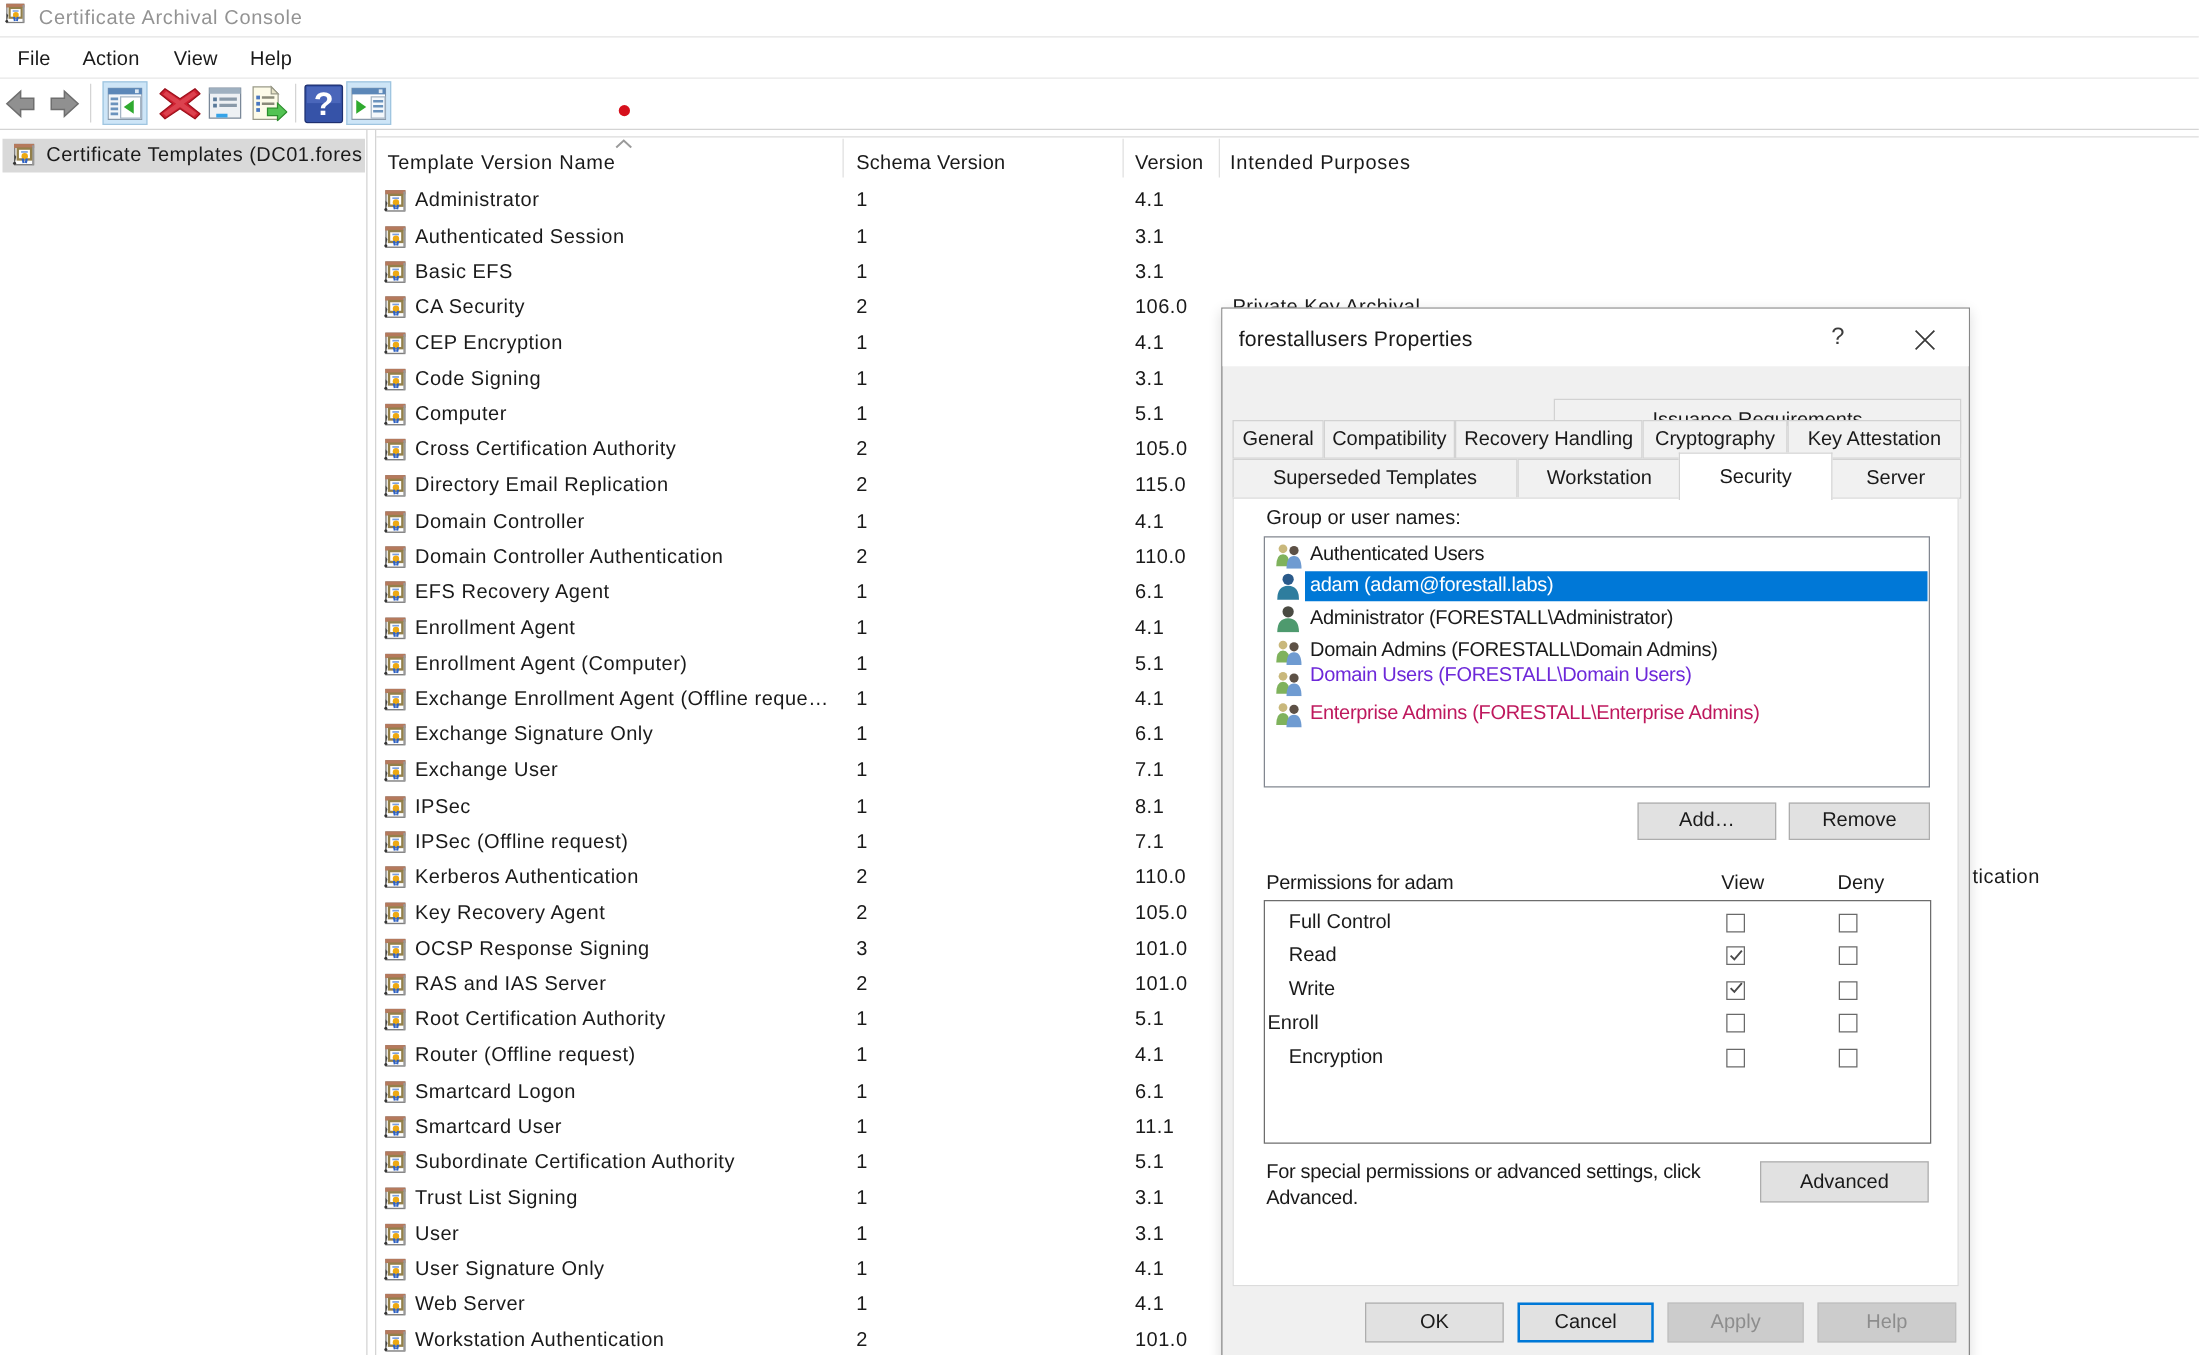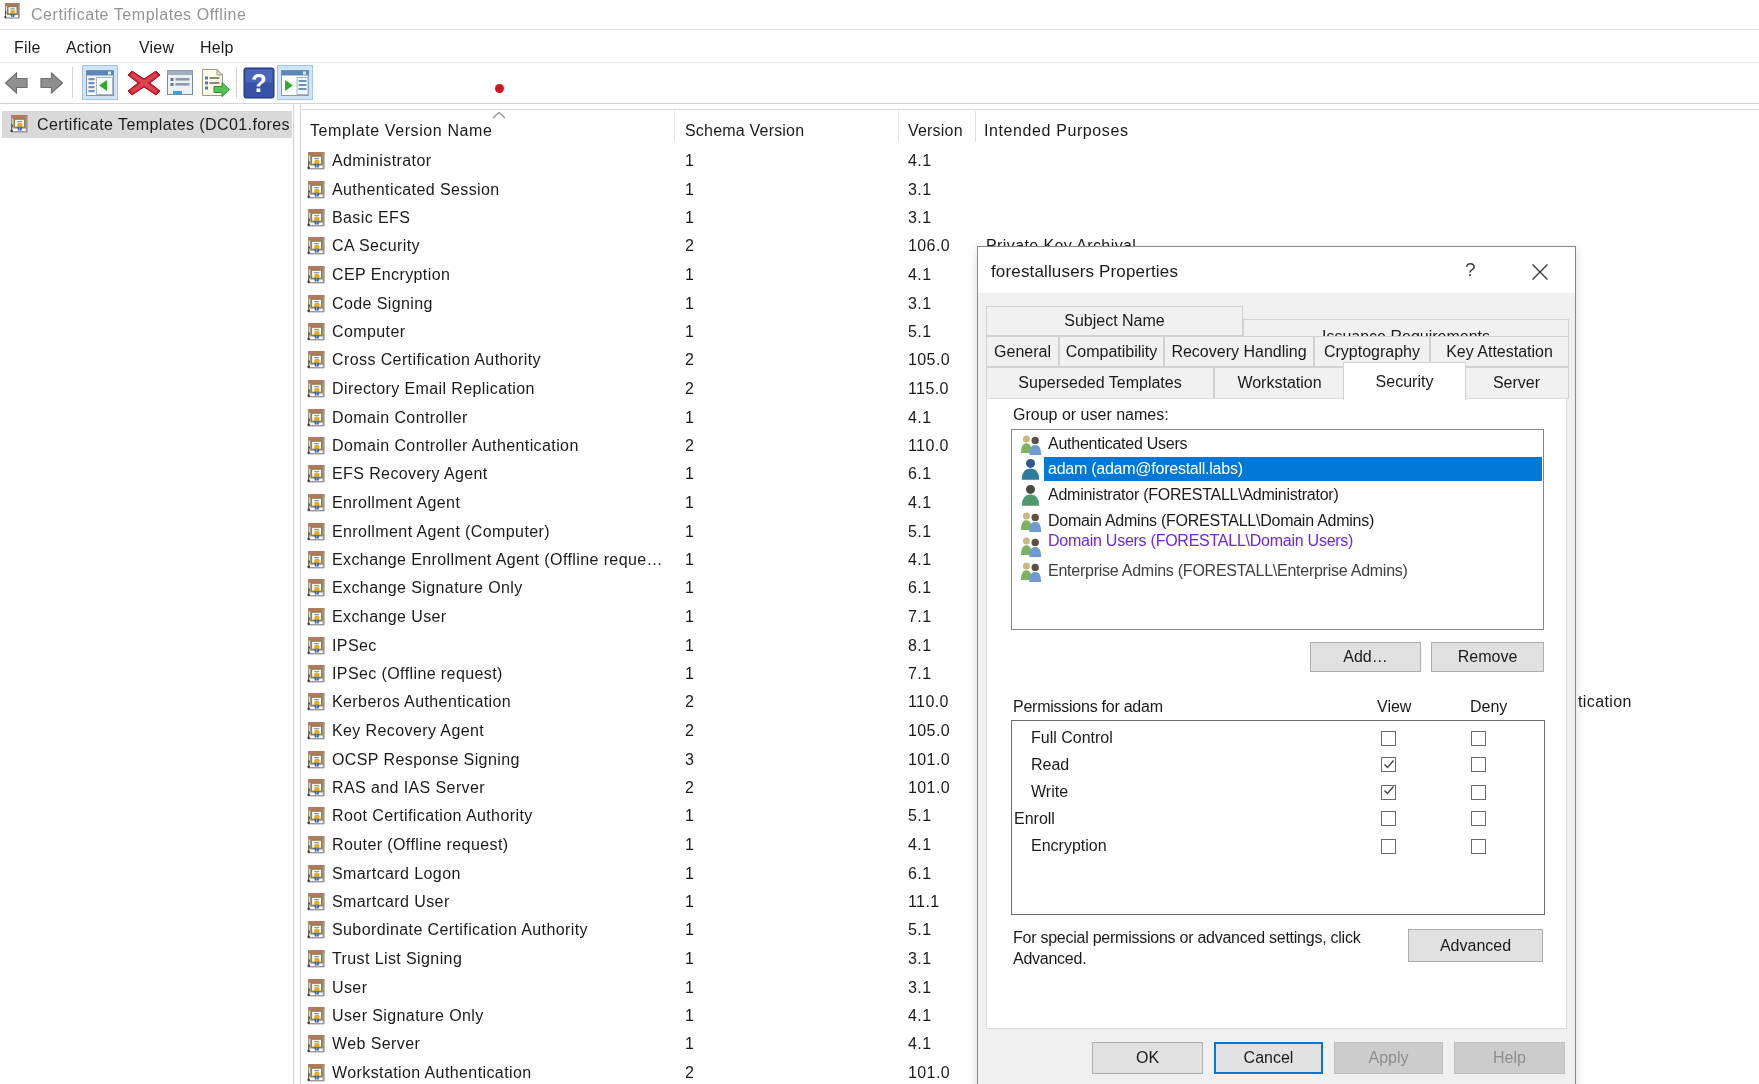--- a/index.html
+++ b/index.html
@@ -20,21 +20,21 @@
 <rect x="2" y="1" width="14.5" height="3" fill="#b5795c"></rect>
 <rect x="15" y="2" width="1.5" height="14" fill="#999"></rect>
 <rect x="4.7" y="4.4" width="9.6" height="7.8" fill="#fff" stroke="#93804a" stroke-width="1.7"></rect>
 <rect x="7.1" y="6.2" width="4.8" height="1.2" fill="#7a9fe0"></rect>
 <path d="M7.5 12.6 L8.6 9.6 L10.7 9.6 L11.7 12.6 Z" fill="#3c72d6"></path>
 <circle cx="9.7" cy="9.9" r="2.3" fill="#eda913"></circle>
 <path d="M8.2 11.5 L8.9 14.8 M11.2 11.5 L10.5 14.8" stroke="#2f62c4" stroke-width="1.6"></path>
 <path d="M2.2 8.5 L3.6 10.2 L2.2 14.8 Z" fill="#444"></path>
 <circle cx="2.4" cy="15" r="1.1" fill="#333"></circle>
 </svg>
-<div class="t" style="left:31px;top:5px;font-size:16px;letter-spacing:0.55px;color:#939393">Certificate Templates Offline</div>
+<div class="t" style="left:31px;top:5px;font-size:16px;letter-spacing:0.55px;color:#939393">Certificate Archival Console</div>
 <div class="hline" style="left:0;top:29px;width:1759px;background:#e3e3e3"></div>
 <div class="t" style="left:14px;top:38px;letter-spacing:0.2px">File</div>
 <div class="t" style="left:66px;top:38px;letter-spacing:0.2px">Action</div>
 <div class="t" style="left:139px;top:38px;letter-spacing:0.2px">View</div>
 <div class="t" style="left:200px;top:38px;letter-spacing:0.2px">Help</div>
 <div class="hline" style="left:0;top:62px;width:1759px;background:#e8e8e8"></div>
 <svg class="a" style="left:4px;top:71px" width="60" height="25" viewBox="0 0 60 25">
 <path d="M12.5 2 L12.5 7.5 L23 7.5 L23 16.5 L12.5 16.5 L12.5 22 L1.5 12 Z" fill="#909090" stroke="#6e6e6e" stroke-width="1.2"></path>
 <path d="M47.5 2 L47.5 7.5 L37 7.5 L37 16.5 L47.5 16.5 L47.5 22 L58.5 12 Z" fill="#909090" stroke="#6e6e6e" stroke-width="1.2"></path>
 </svg>
@@ -618,21 +618,20 @@
 <div class="t" style="left:685px;top:1063px">2</div>
 <div class="t" style="left:908px;top:1063px">101.0</div>
 <div class="a" style="left:977px;top:246px;width:599px;height:845px;background:#f0f0f0;
 border:1px solid #888888;box-shadow:0 3px 10px rgba(0,0,0,0.14);z-index:10">
 <div class="a" style="left:0;top:0;width:597px;height:46px;background:#fff"></div>
 <div class="d" style="left:13px;top:15px;font-size:17px;letter-spacing:0.15px">forestallusers Properties</div>
 <div class="d" style="left:487px;top:13px;font-size:19px;color:#3c3c3c">?</div>
 <svg class="a" style="left:552px;top:15px" width="20" height="20" viewBox="0 0 20 20">
 <path d="M2.5 2.5 L17.5 17.5 M17.5 2.5 L2.5 17.5" stroke="#3a3a3a" stroke-width="1.4"></path>
     </svg>
-<div class="tab" style="left:8px;top:59px;width:257px;height:30px">Subject Name</div>
 <div class="tab" style="left:265px;top:72px;width:326px;height:36px">Issuance Requirements</div>
 <div class="tab" style="left:8px;top:89px;width:73px;height:31px">General</div>
 <div class="tab" style="left:81px;top:89px;width:105px;height:31px">Compatibility</div>
 <div class="tab" style="left:186px;top:89px;width:150px;height:31px">Recovery Handling</div>
 <div class="tab" style="left:336px;top:89px;width:116px;height:31px">Cryptography</div>
 <div class="tab" style="left:452px;top:89px;width:139px;height:31px">Key Attestation</div>
 <div class="tab" style="left:8px;top:120px;width:228px;height:32px">Superseded Templates</div>
 <div class="tab" style="left:236px;top:120px;width:131px;height:32px">Workstation</div>
 <div class="tab" style="left:486px;top:120px;width:105px;height:32px">Server</div>
 <div class="tab" style="left:365px;top:115px;width:123px;height:38px;background:#fff;border-bottom:none;z-index:3">Security</div>
@@ -670,21 +669,21 @@
 <circle cx="15.2" cy="6.4" r="3.7" fill="#5d5146"></circle>
 <path d="M9.2 21 Q9.2 10.8 15.2 10.8 Q21.2 10.8 21.2 21 Z" fill="#6f9bd1"></path>
 </svg>
 <div class="d" style="left:70px;top:284px;letter-spacing:-0.25px;color:#6d28d9;z-index:4">Domain Users (FORESTALL\Domain Users)</div>
 <svg class="ci" style="z-index:4;left:42px;top:314px" width="23" height="21" viewBox="0 0 23 21">
 <circle cx="6.4" cy="5" r="3.5" fill="#c9b87c"></circle>
 <path d="M1 19 Q1 9.3 6.4 9.3 Q11.8 9.3 11.8 19 Z" fill="#7fb25c"></path>
 <circle cx="15.2" cy="6.4" r="3.7" fill="#5d5146"></circle>
 <path d="M9.2 21 Q9.2 10.8 15.2 10.8 Q21.2 10.8 21.2 21 Z" fill="#6f9bd1"></path>
 </svg>
-<div class="d" style="left:70px;top:314px;letter-spacing:-0.25px;color:#404040;z-index:4">Enterprise Admins (FORESTALL\Enterprise Admins)</div>
+<div class="d" style="left:70px;top:314px;letter-spacing:-0.25px;color:#be185d;z-index:4">Enterprise Admins (FORESTALL\Enterprise Admins)</div>
 <div class="btn" style="left:332px;top:395px;width:111px;height:30px;z-index:2">Add…</div>
 <div class="btn" style="left:453px;top:395px;width:113px;height:30px;z-index:2">Remove</div>
 <div class="d" style="left:35px;top:450px;letter-spacing:-0.25px;z-index:2">Permissions for adam</div>
 <div class="d" style="left:399px;top:450px;z-index:2">View</div>
 <div class="d" style="left:492px;top:450px;z-index:2">Deny</div>
 <div class="a" style="left:33px;top:473px;width:534px;height:195px;background:#fff;border:1px solid #6d6d6d;z-index:2"></div>
 <div class="d" style="left:53px;top:481px;z-index:3">Full Control</div>
 <div class="cb" style="left:403px;top:484px;z-index:3"></div>
 <div class="cb" style="left:493px;top:484px;z-index:3"></div>
 <div class="d" style="left:53px;top:508px;z-index:3">Read</div>

